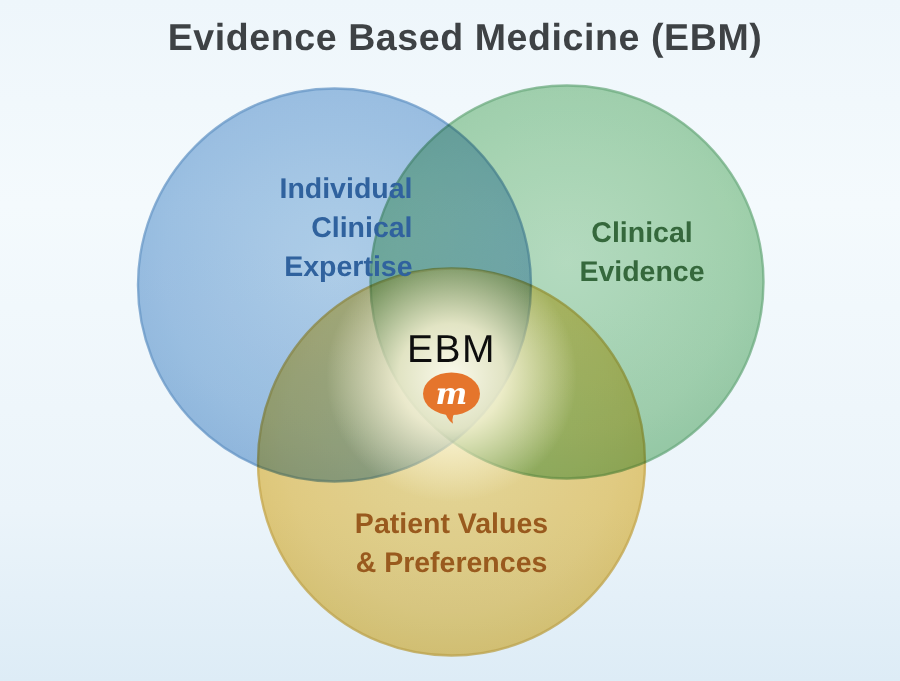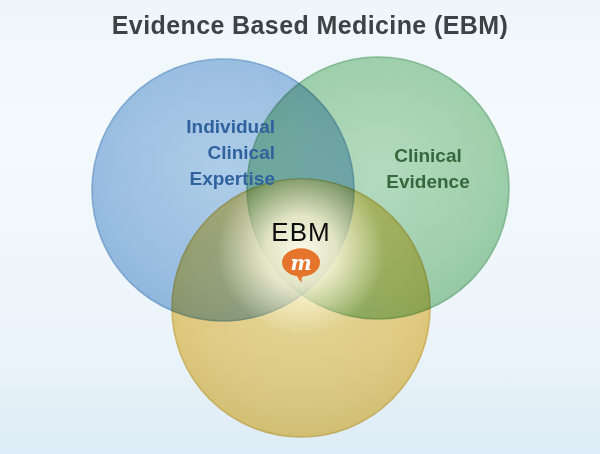--- a/index.html
+++ b/index.html
@@ -83,20 +83,22 @@
 
   <div class="page-title">Evidence Based Medicine (EBM)</div>
 
   <div class="circle-label label-expertise">Individual
 Clinical
 Expertise</div>
 
   <div class="circle-label label-evidence">Clinical
 Evidence</div>
 
+  <div class="circle-label label-values">Patient Values
+&amp; Preferences</div>
 
   <div class="ebm-label">EBM</div>
 
   <div class="logo-wrap">
     <svg width="44" height="44" viewBox="0 0 44 44">
       <ellipse cx="22" cy="17.5" rx="19" ry="14.2" fill="#e5752c"></ellipse>
       <path d="M 17 28 Q 19 35 23 37.5 Q 21.5 32 26 28.5 Z" fill="#e5752c"></path>
       <text class="logo-m" x="22" y="24.5" text-anchor="middle">m</text>
     </svg>
   </div>

